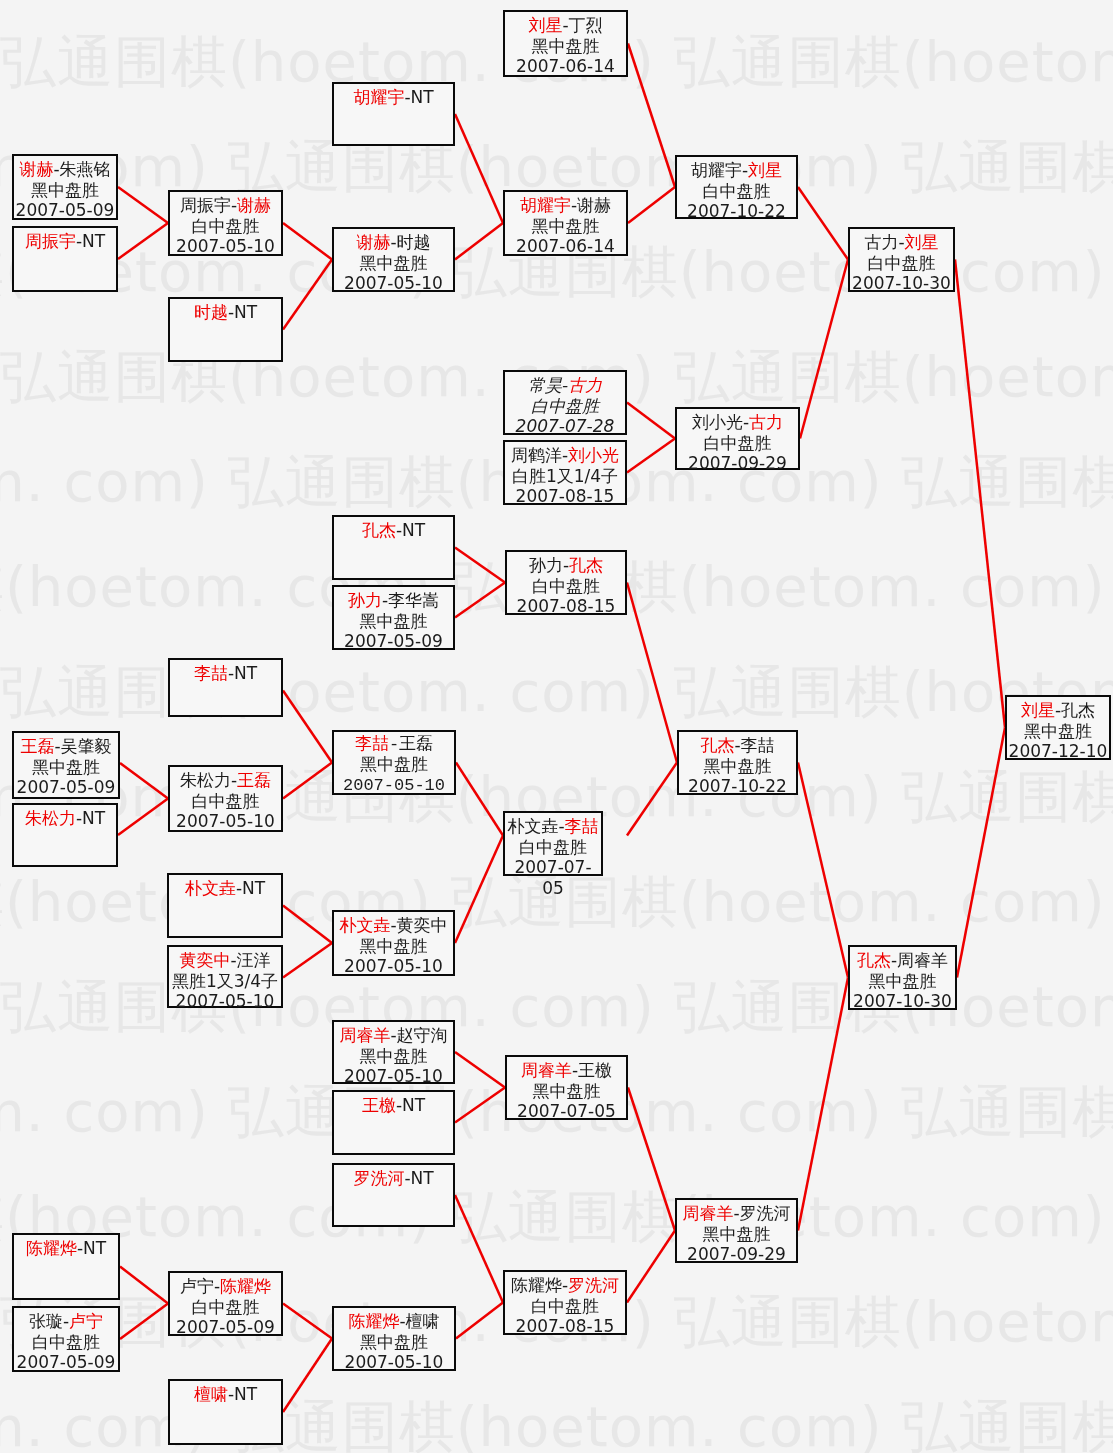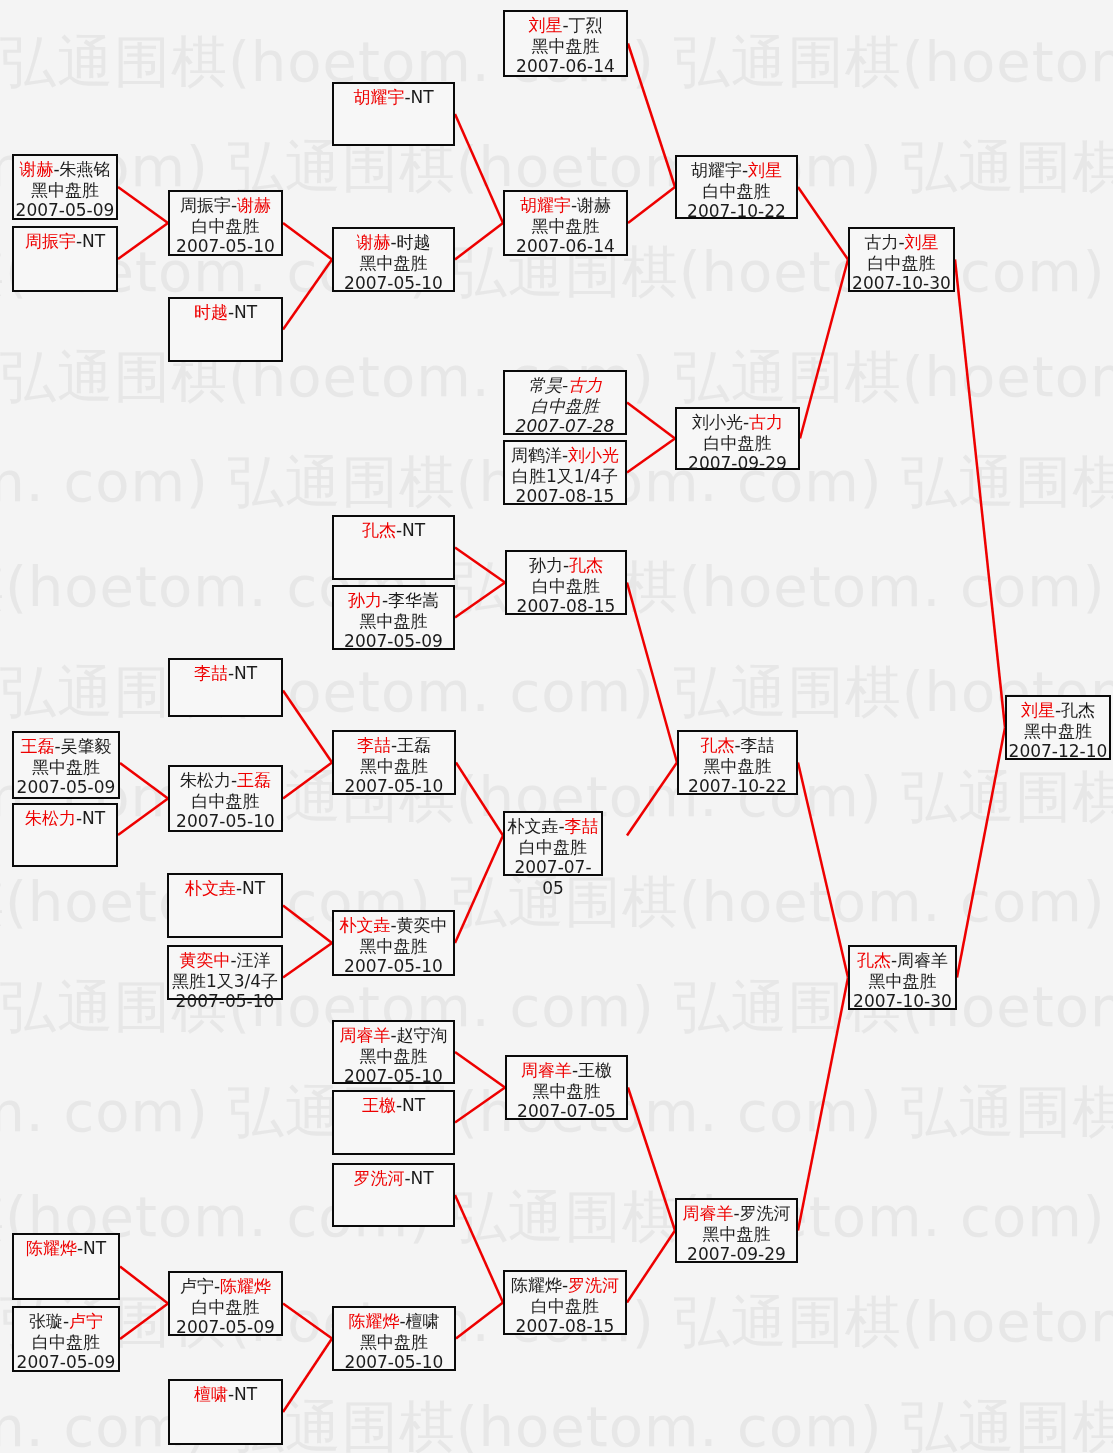--- a/index.html
+++ b/index.html
@@ -177,39 +177,39 @@
         <div>2007-05-09</div>
       </div>
       <div class="match" style="left: 12px; top: 803px; width: 106px; height: 64px;">
         <div><span class="win">朱松力</span>-<span>NT</span></div>
       </div>
       <div class="match" style="left: 168px; top: 765px; width: 115px; height: 67px;">
         <div><span>朱松力</span>-<span class="win">王磊</span></div>
         <div>白中盘胜</div>
         <div>2007-05-10</div>
       </div>
-      <div class="match" style="left: 332px; top: 730px; width: 124px; height: 65px;">
+      <div class="match" style="left: 332px; top: 730px; width: 124px; height: 65px; font-family: Liberation Mono, monospace;">
         <div><span class="win">李喆</span>-<span>王磊</span></div>
         <div>黑中盘胜</div>
         <div>2007-05-10</div>
       </div>
       <div class="match" style="left: 503px; top: 811px; width: 100px; height: 65px;">
         <div><span>朴文垚</span>-<span class="win">李喆</span></div>
         <div>白中盘胜</div>
         <div>2007-07-05</div>
       </div>
       <div class="match" style="left: 677px; top: 730px; width: 121px; height: 65px;">
         <div><span class="win">孔杰</span>-<span>李喆</span></div>
         <div>黑中盘胜</div>
         <div>2007-10-22</div>
       </div>
       <div class="match" style="left: 167px; top: 873px; width: 116px; height: 65px;">
         <div><span class="win">朴文垚</span>-<span>NT</span></div>
       </div>
-      <div class="match" style="left: 167px; top: 945px; width: 116px; height: 55px;">
+      <div class="match" style="left: 167px; top: 945px; width: 116px; height: 63px;">
         <div><span class="win">黄奕中</span>-<span>汪洋</span></div>
         <div>黑胜1又3/4子</div>
         <div>2007-05-10</div>
       </div>
       <div class="match" style="left: 332px; top: 910px; width: 123px; height: 66px;">
         <div><span class="win">朴文垚</span>-<span>黄奕中</span></div>
         <div>黑中盘胜</div>
         <div>2007-05-10</div>
       </div>
       <div class="match" style="left: 848px; top: 945px; width: 109px; height: 65px;">

